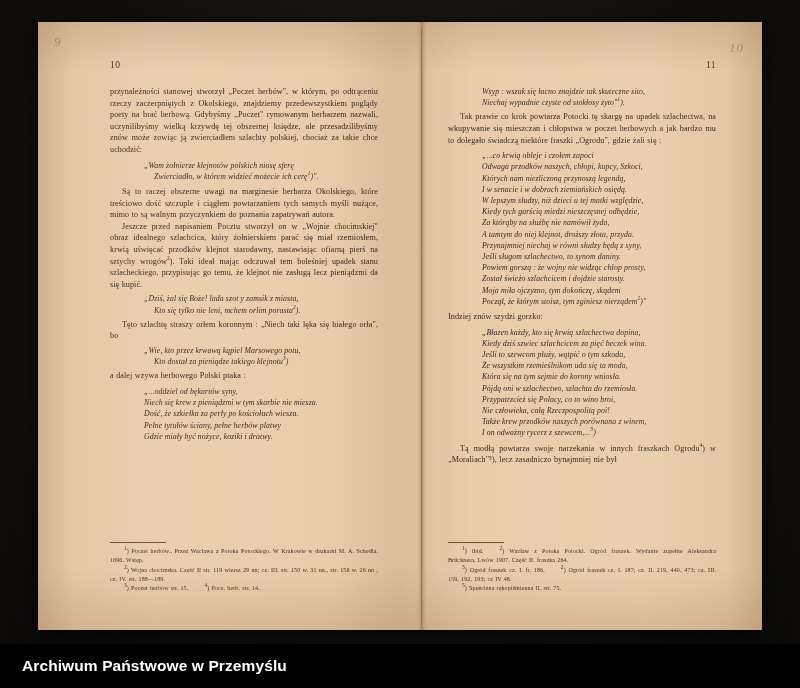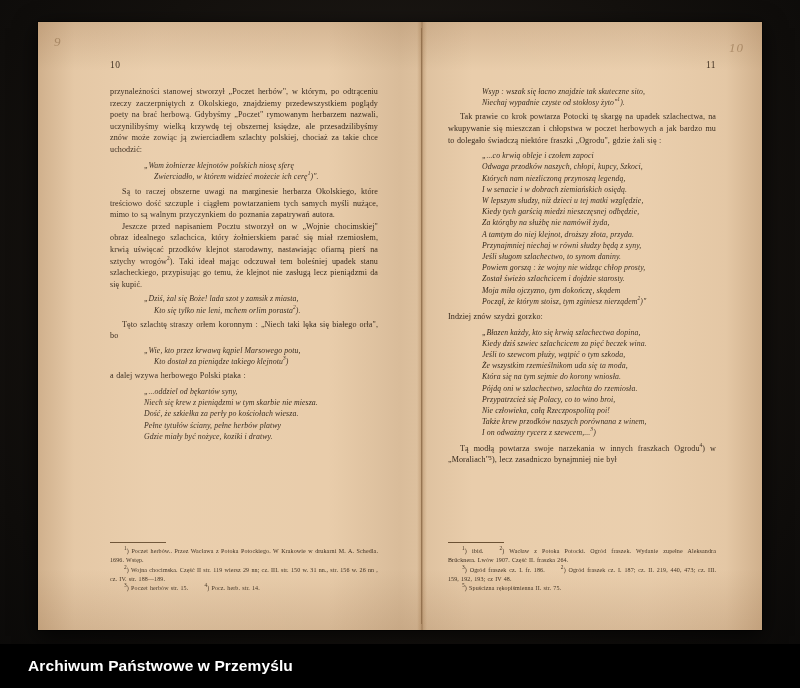--- a/index.html
+++ b/index.html
@@ -199,21 +199,21 @@
     position: absolute;
     left: 0;
     bottom: 0;
     width: 800px;
     height: 44px;
     background: #000000;
     display: flex;
     align-items: center;
   }
   .watermark-text {
-    margin-left: 28px;
+    margin-left: 22px;
     color: #ffffff;
     font-family: "Liberation Sans", sans-serif;
     font-size: 15.5px;
     font-weight: bold;
     letter-spacing: 0.1px;
   }
 </style>
 </head>
 <body>
 

